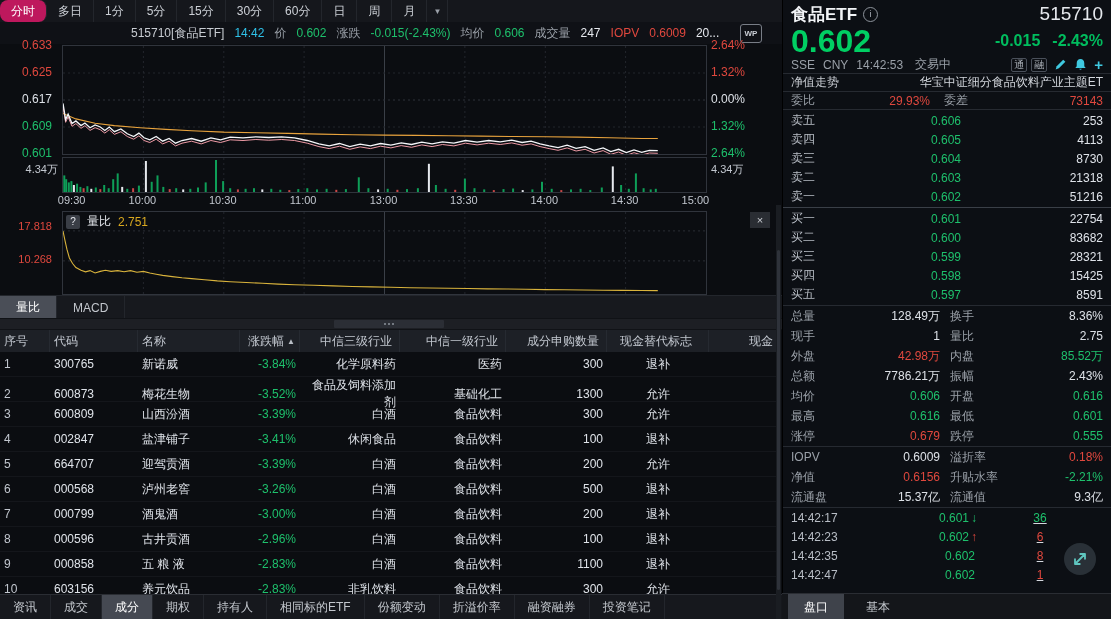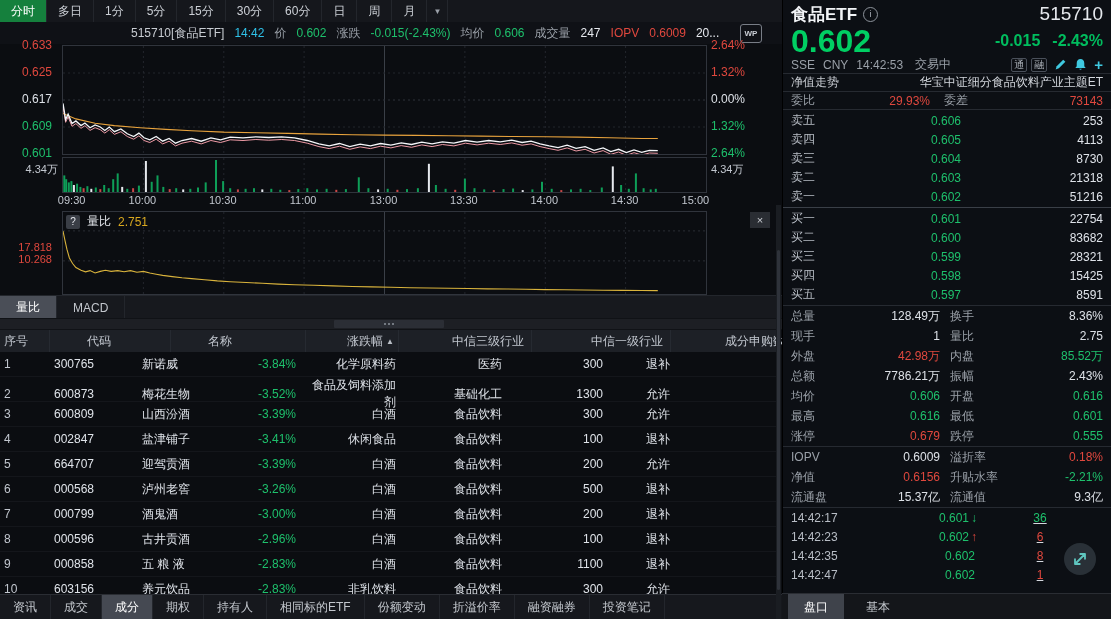--- a/index.html
+++ b/index.html
@@ -3,21 +3,21 @@
 <meta charset="utf-8">
 <style>
   html,body{margin:0;padding:0;background:#000;}
   .app{position:relative;width:1111px;height:619px;background:#0b0d11;overflow:hidden;
        font-family:"Liberation Sans","DejaVu Sans",sans-serif;font-size:12px;color:#d5d9df;}
   .c-up{color:#e0483e}.c-down{color:#1ec06c}.c-flat{color:#dde1e7}.c-warn{color:#d9a81f}
   
   .toolbar{position:absolute;left:0;top:0;width:782px;height:22px;background:#15171c;display:flex;align-items:stretch;border-bottom:1px solid #000;}
   .tb-group{display:flex;}
   .tb-item{display:flex;align-items:center;padding:0 11px;color:#ccd0d6;border-right:1px solid #23262c;cursor:default;white-space:nowrap;}
-  .tb-item.sel{background:#15803d;color:#fff;}
+  .tb-item.sel{background:#be185d;color:#fff;border-radius:8px;}
   .tb-item.caret{padding:0 6px;font-size:8px;color:#9aa0a8;}
   .tb-right{display:flex;margin-left:auto;}
   .tb-icon{display:flex;align-items:center;justify-content:center;width:24px;color:#c3c8cf;border-left:1px solid #23262c;font-size:13px;}
   .tb-icon .qmark{display:inline-flex;align-items:center;justify-content:center;width:13px;height:13px;border:1px solid #9aa0a8;border-radius:50%;font-size:9px;}
   
   .chart-header{position:absolute;left:0;top:22px;width:782px;height:22px;background:#0f1116;display:flex;align-items:center;padding-left:131px;box-sizing:border-box;white-space:nowrap;}
   .chart-header span{margin-right:10px;}
   .ch-sym{color:#c8ccd2}.ch-time{color:#2fc1e8}.ch-lab{color:#9aa0a8}.ch-green{color:#1ec06c}.ch-white{color:#e6e9ee}.ch-red{color:#e0483e}
   .wp-badge{position:absolute;right:10px;top:2px;width:20px;height:17px;border:1px solid #787d86;border-radius:3px;color:#c9cdd4;font-size:8px;font-weight:bold;display:flex;align-items:center;justify-content:center;margin:0;}
   
@@ -43,21 +43,21 @@
   .ind-tabs{position:absolute;left:0;top:295px;width:782px;height:23px;background:#17191e;display:flex;border-top:1px solid #23262c;}
   .ind-tab{display:flex;align-items:center;padding:0 16px;color:#c3c7cd;border-right:1px solid #23262c;}
   .ind-tab.sel{background:#4a4e57;color:#fff;}
   .ind-more{position:absolute;right:4px;top:297px;color:#8d939b;font-size:12px;}
   
   .splitter{position:absolute;left:0;top:318px;width:782px;height:10px;background:#1d1f24;border-top:1px solid #101216;border-bottom:1px solid #101216;}
   .grip{position:absolute;left:334px;top:1px;width:110px;height:8px;background:#2b2e35;border-radius:1px;display:flex;align-items:center;justify-content:center;}
   .grip i{width:2px;height:2px;background:#8d939b;border-radius:50%;box-shadow:4px 0 0 #8d939b,-4px 0 0 #8d939b;}
   
   .thead,.trow{display:grid;grid-template-columns:50px 88px 102px 60px 100px 106px 101px 102px 1fr;align-items:center;}
-  .thead{position:absolute;left:0;top:330px;width:780px;height:22px;background:#1d2026;color:#c2c7cf;gap:33px;}
+  .thead{position:absolute;left:0;top:330px;width:780px;height:22px;background:#1d2026;color:#c2c7cf;}
   .thead .th{border-right:1px solid #262a31;height:22px;display:flex;align-items:center;padding:0 4px;box-sizing:border-box;}
   .thead .th:nth-child(n+4){justify-content:flex-end;}
   .thead .th:nth-child(8){justify-content:center;}
   .thead .th:nth-child(9){justify-content:flex-end;border-right:none;}
   .th .sort{color:#b9bec6;font-size:8px;margin-left:3px;}
   .tbody{position:absolute;left:0;top:352px;width:780px;}
   .trow{height:24px;border-bottom:1px solid #14161b;color:#dfe3e9;}
   .trow span{padding:0 4px;}
   .trow span:nth-child(1){color:#c2c7cf;}
   .trow span:nth-child(n+4){text-align:right;}
@@ -278,21 +278,21 @@
       <div style="left: 160.75px;">10:30</div>
       <div style="left: 241.125px;">11:00</div>
       <div style="left: 321.5px;">13:00</div>
       <div style="left: 401.875px;">13:30</div>
       <div style="left: 482.25px;">14:00</div>
       <div style="left: 562.625px;">14:30</div>
       <div style="left: 643px; transform: translateX(-85%);">15:00</div>
     </div>
 
   <div class="ind-yl" id="ind-yl">
-      <div style="top: 30px;">17.818</div>
+      <div style="top: 9px;">17.818</div>
       <div style="top: 41.8514px;">10.268</div>
     </div>
   <svg class="ind-pane" id="ind-svg" width="643" height="82" viewBox="0 0 643 82">
       <line x1="80.4" y1="0" x2="80.4" y2="82" stroke="#23262d" stroke-dasharray="2,3"></line>
       <line x1="160.8" y1="0" x2="160.8" y2="82" stroke="#23262d" stroke-dasharray="2,3"></line>
       <line x1="241.1" y1="0" x2="241.1" y2="82" stroke="#23262d" stroke-dasharray="2,3"></line>
       <line x1="321.5" y1="0" x2="321.5" y2="82" stroke="#3a3f47"></line>
       <line x1="401.9" y1="0" x2="401.9" y2="82" stroke="#23262d" stroke-dasharray="2,3"></line>
       <line x1="482.3" y1="0" x2="482.3" y2="82" stroke="#23262d" stroke-dasharray="2,3"></line>
       <line x1="562.6" y1="0" x2="562.6" y2="82" stroke="#23262d" stroke-dasharray="2,3"></line>

